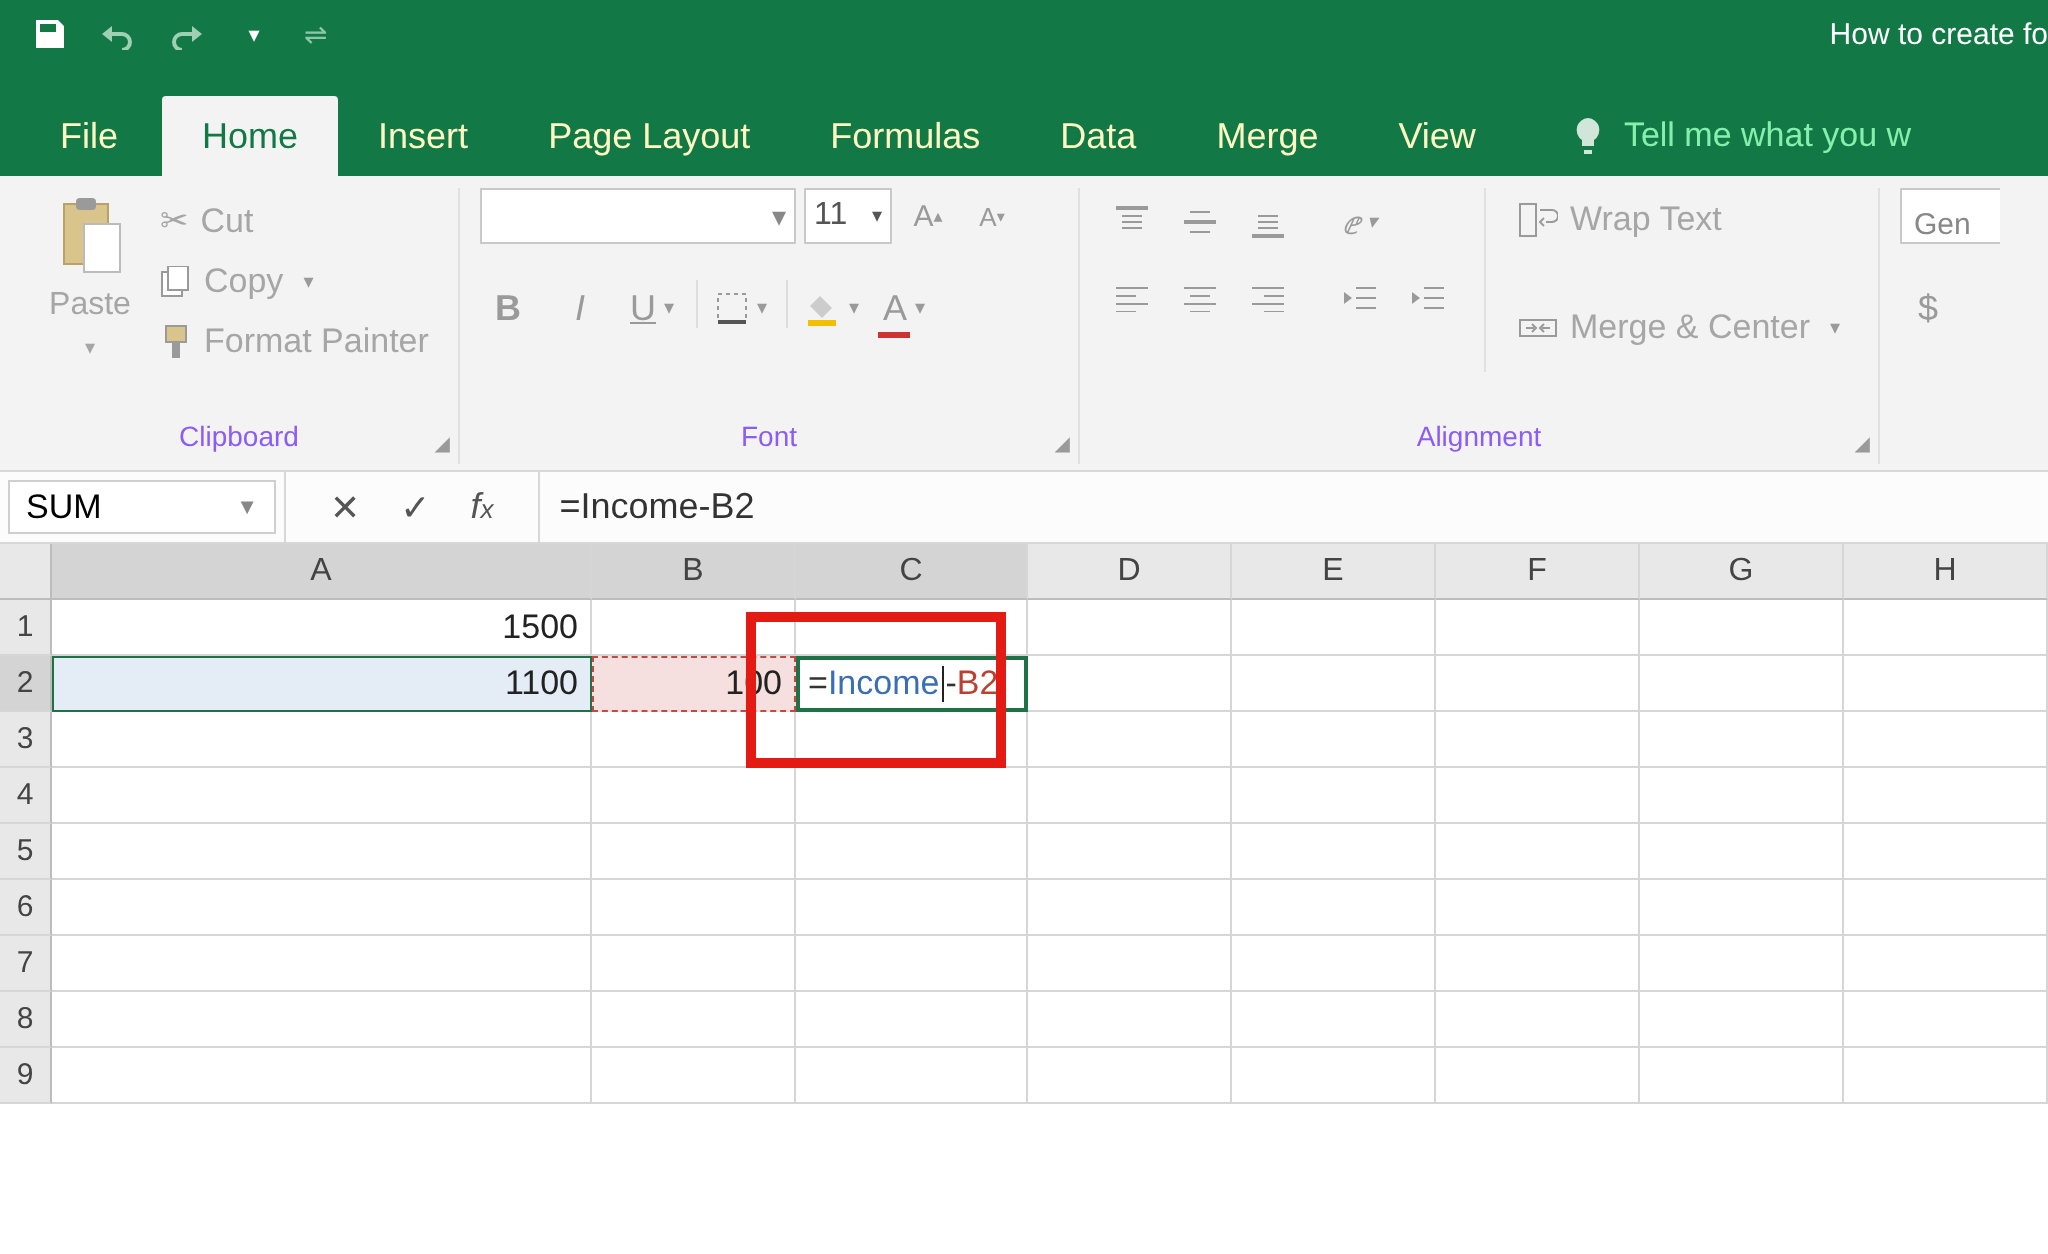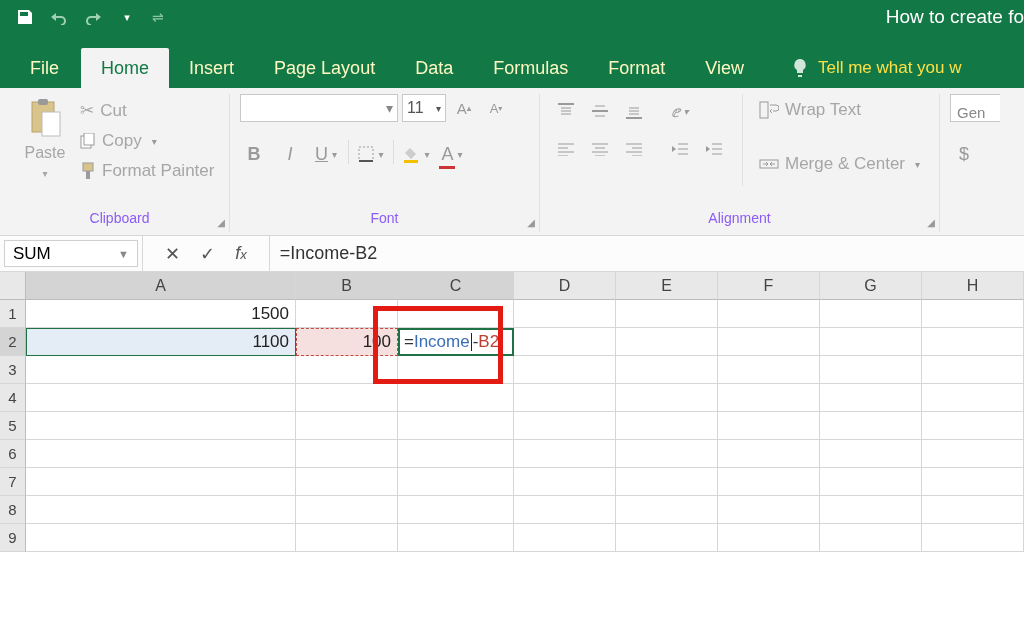--- a/index.html
+++ b/index.html
@@ -2,28 +2,28 @@
 <html><head>
 <meta charset="utf-8">
 <style>
   * { box-sizing: border-box; margin: 0; padding: 0; font-family: "Segoe UI", Arial, sans-serif; }
   body { background: #fff; width: 1024px; height: 627px; overflow: hidden; user-select: none; }
 
   
   .titlebar { height: 34px; background: #127845; display: flex; align-items: center; color: #fff; }
   .qat { display: flex; align-items: center; height: 100%; padding-left: 10px; gap: 4px; }
   .qat-btn { width: 30px; height: 30px; display: flex; align-items: center; justify-content: center; color: #fff; }
-  .title-center { flex: 1; text-align: right; font-size: 19px; padding-right: 0; white-space: nowrap; overflow: hidden; }
+  .title-center { flex: 1; text-align: right; font-size: 15px; padding-right: 0; white-space: nowrap; overflow: hidden; }
 
   
   .tabrow { height: 54px; background: #127845; display: flex; align-items: flex-end; padding-left: 8px; }
   .tab { height: 40px; padding: 0 20px; display: flex; align-items: center; color: #fef9c3; font-size: 18px; cursor: pointer; }
   .tab.active { background: #f3f3f3; color: #127845; border-top-left-radius:2px; border-top-right-radius:2px;}
   .tab.file { padding: 0 22px; }
-  .tellme { flex: 1; display: flex; align-items: center; height: 40px; color: #fde047; font-size: 17px; margin-left: 28px; gap: 10px; white-space: nowrap; }
+  .tellme { flex: 1; display: flex; align-items: center; height: 40px; color: #86efac; font-size: 17px; margin-left: 28px; gap: 10px; white-space: nowrap; }
 
   
   .ribbon { height: 148px; background: #f3f3f3; border-bottom: 1px solid #d7d7d7; display: flex; padding: 6px 10px 0 10px; }
   .group { display: flex; flex-direction: column; border-right: 1px solid #e0e0e0; padding: 0 10px; height: 138px; position:relative; }
   .group:last-child { border-right: none; }
   .group-body { display: flex; gap: 6px; flex: 1; align-items: flex-start; }
   .group-label { height: 22px; font-size: 14px; color: #8b5cf6; text-align: center; }
   .launcher { position:absolute; right:4px; bottom:4px; font-size:10px; color:#9a9a9a; }
   .gbtn { display:flex; align-items:center; gap:6px; font-size:17px; color:#9a9a9a; padding:2px 4px;}
   .gbtn.lg { flex-direction:column; font-size:16px; padding-top:4px; }
@@ -98,23 +98,23 @@
     <span style="color:#8ec7a5;margin-left:6px;font-size:14px;">⇌</span>
   </div>
   <div class="title-center">How to create fo</div>
 </div>
 
 <div class="tabrow">
   <div class="tab file">File</div>
   <div class="tab active">Home</div>
   <div class="tab">Insert</div>
   <div class="tab">Page Layout</div>
+  <div class="tab">Formulas</div>
   <div class="tab">Data</div>
-  <div class="tab">Formulas</div>
-  <div class="tab">Format</div>
+  <div class="tab">Merge</div>
   <div class="tab">View</div>
   <div class="tellme">
     <span class="ico">
       <svg width="16" height="20" viewBox="0 0 16 20">
           <path fill="#cfe6d8" d="M8 1a6 6 0 0 0-3 11v3h6v-3A6 6 0 0 0 8 1z M6 17h4v2H6z"></path>
         </svg>
     </span>
     <span>Tell me what you w</span>
   </div>
 </div>

